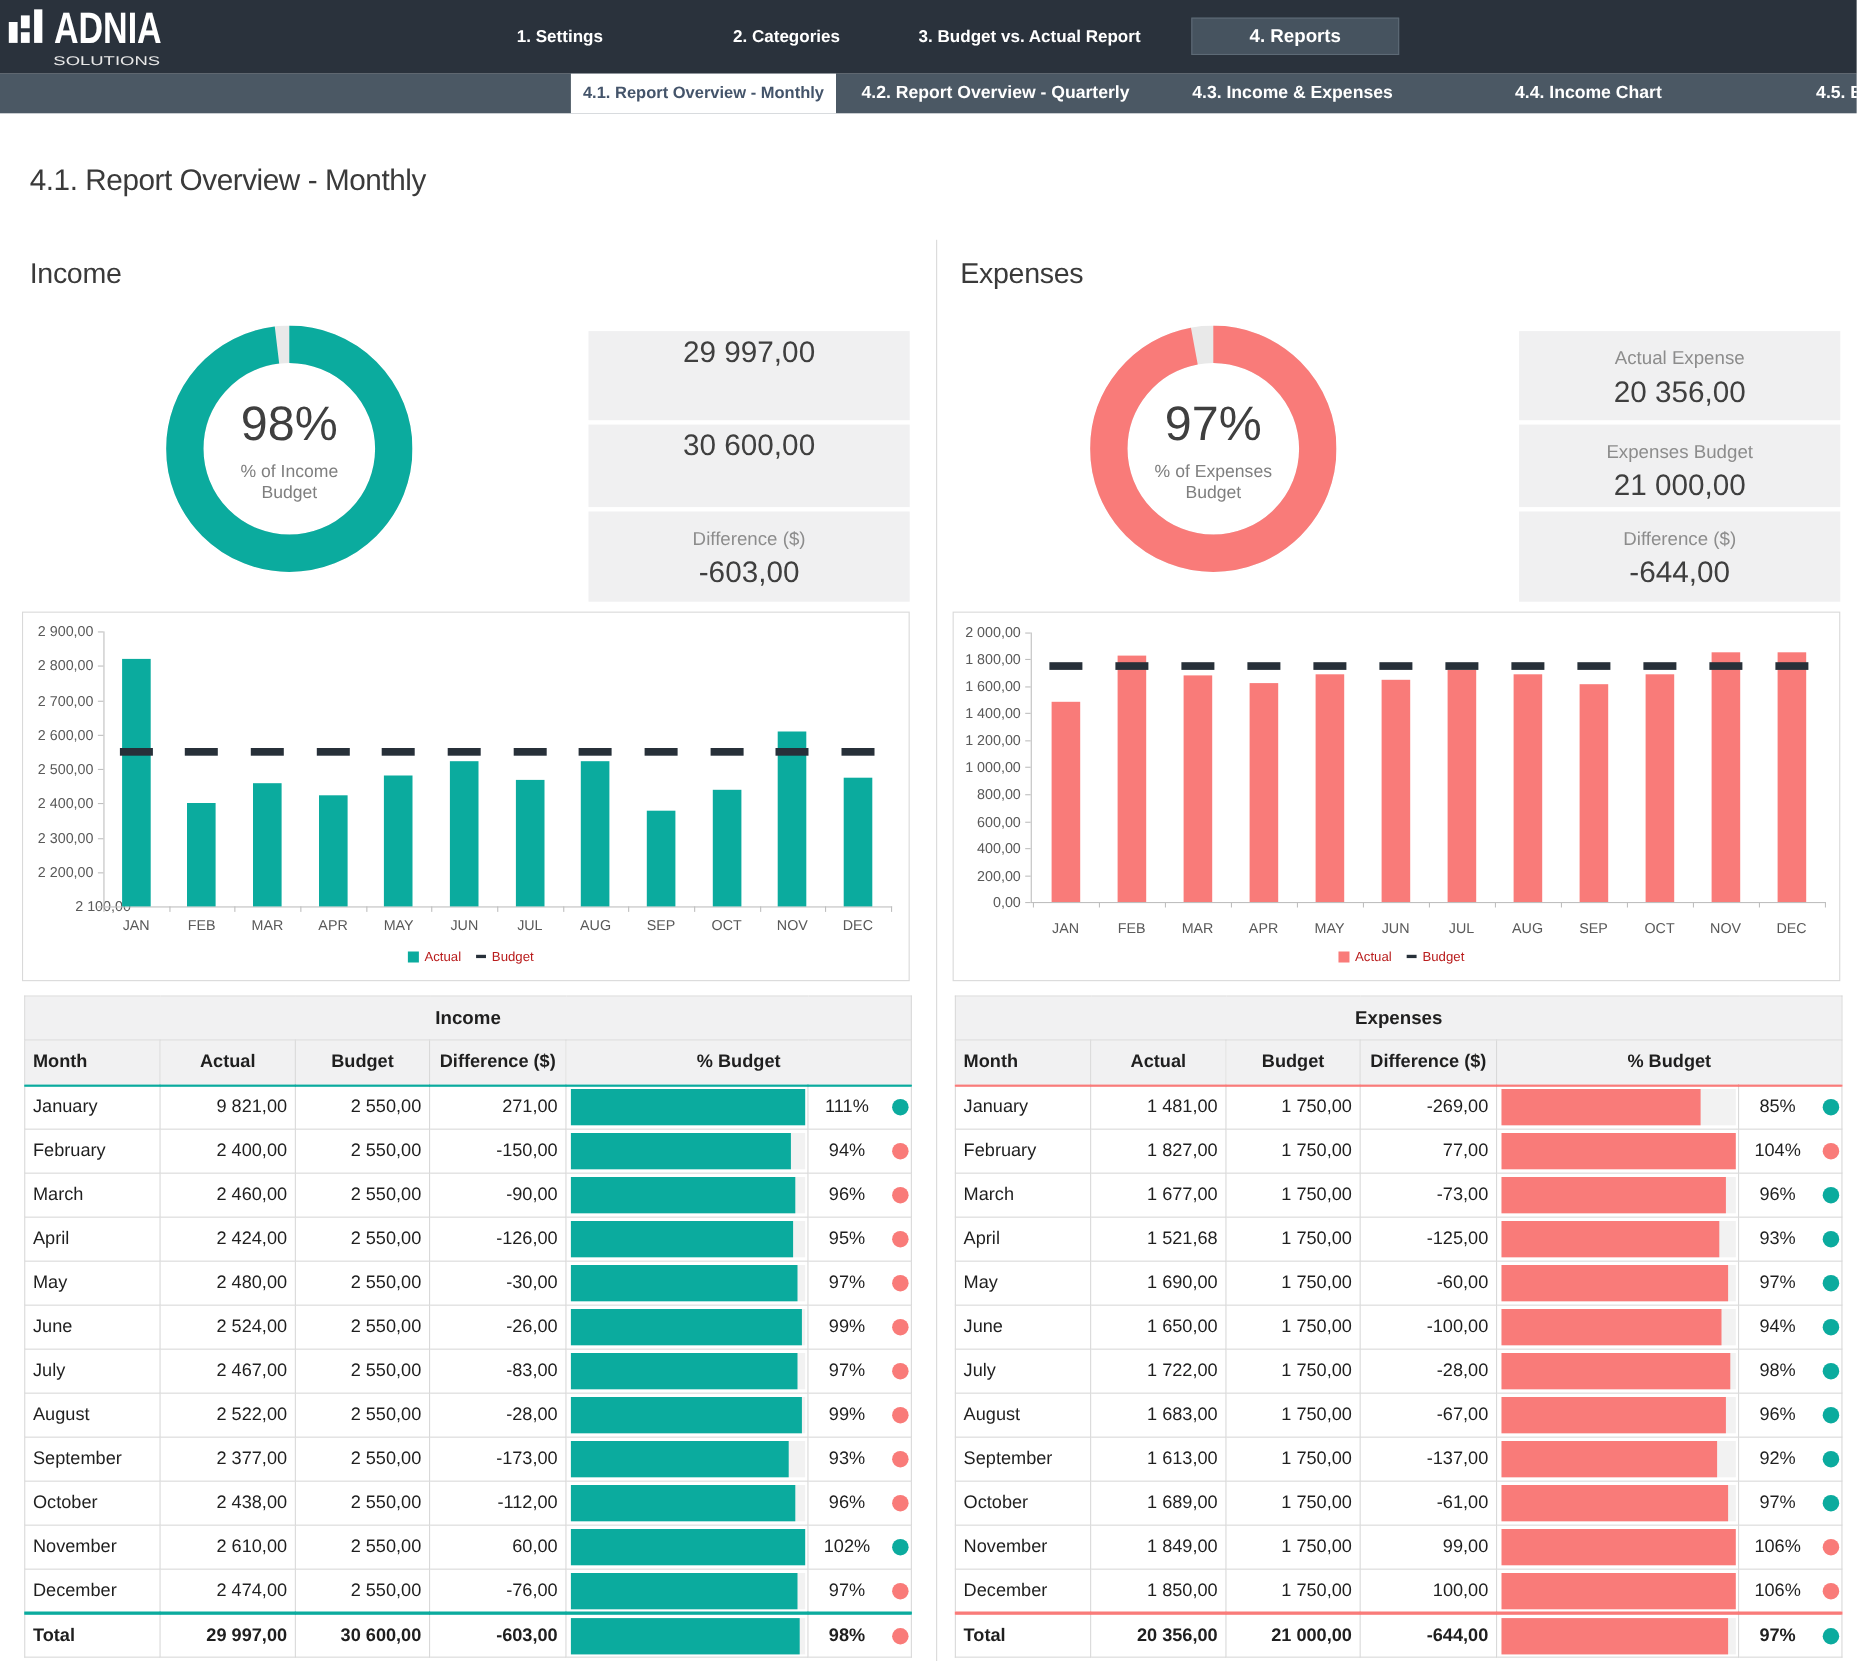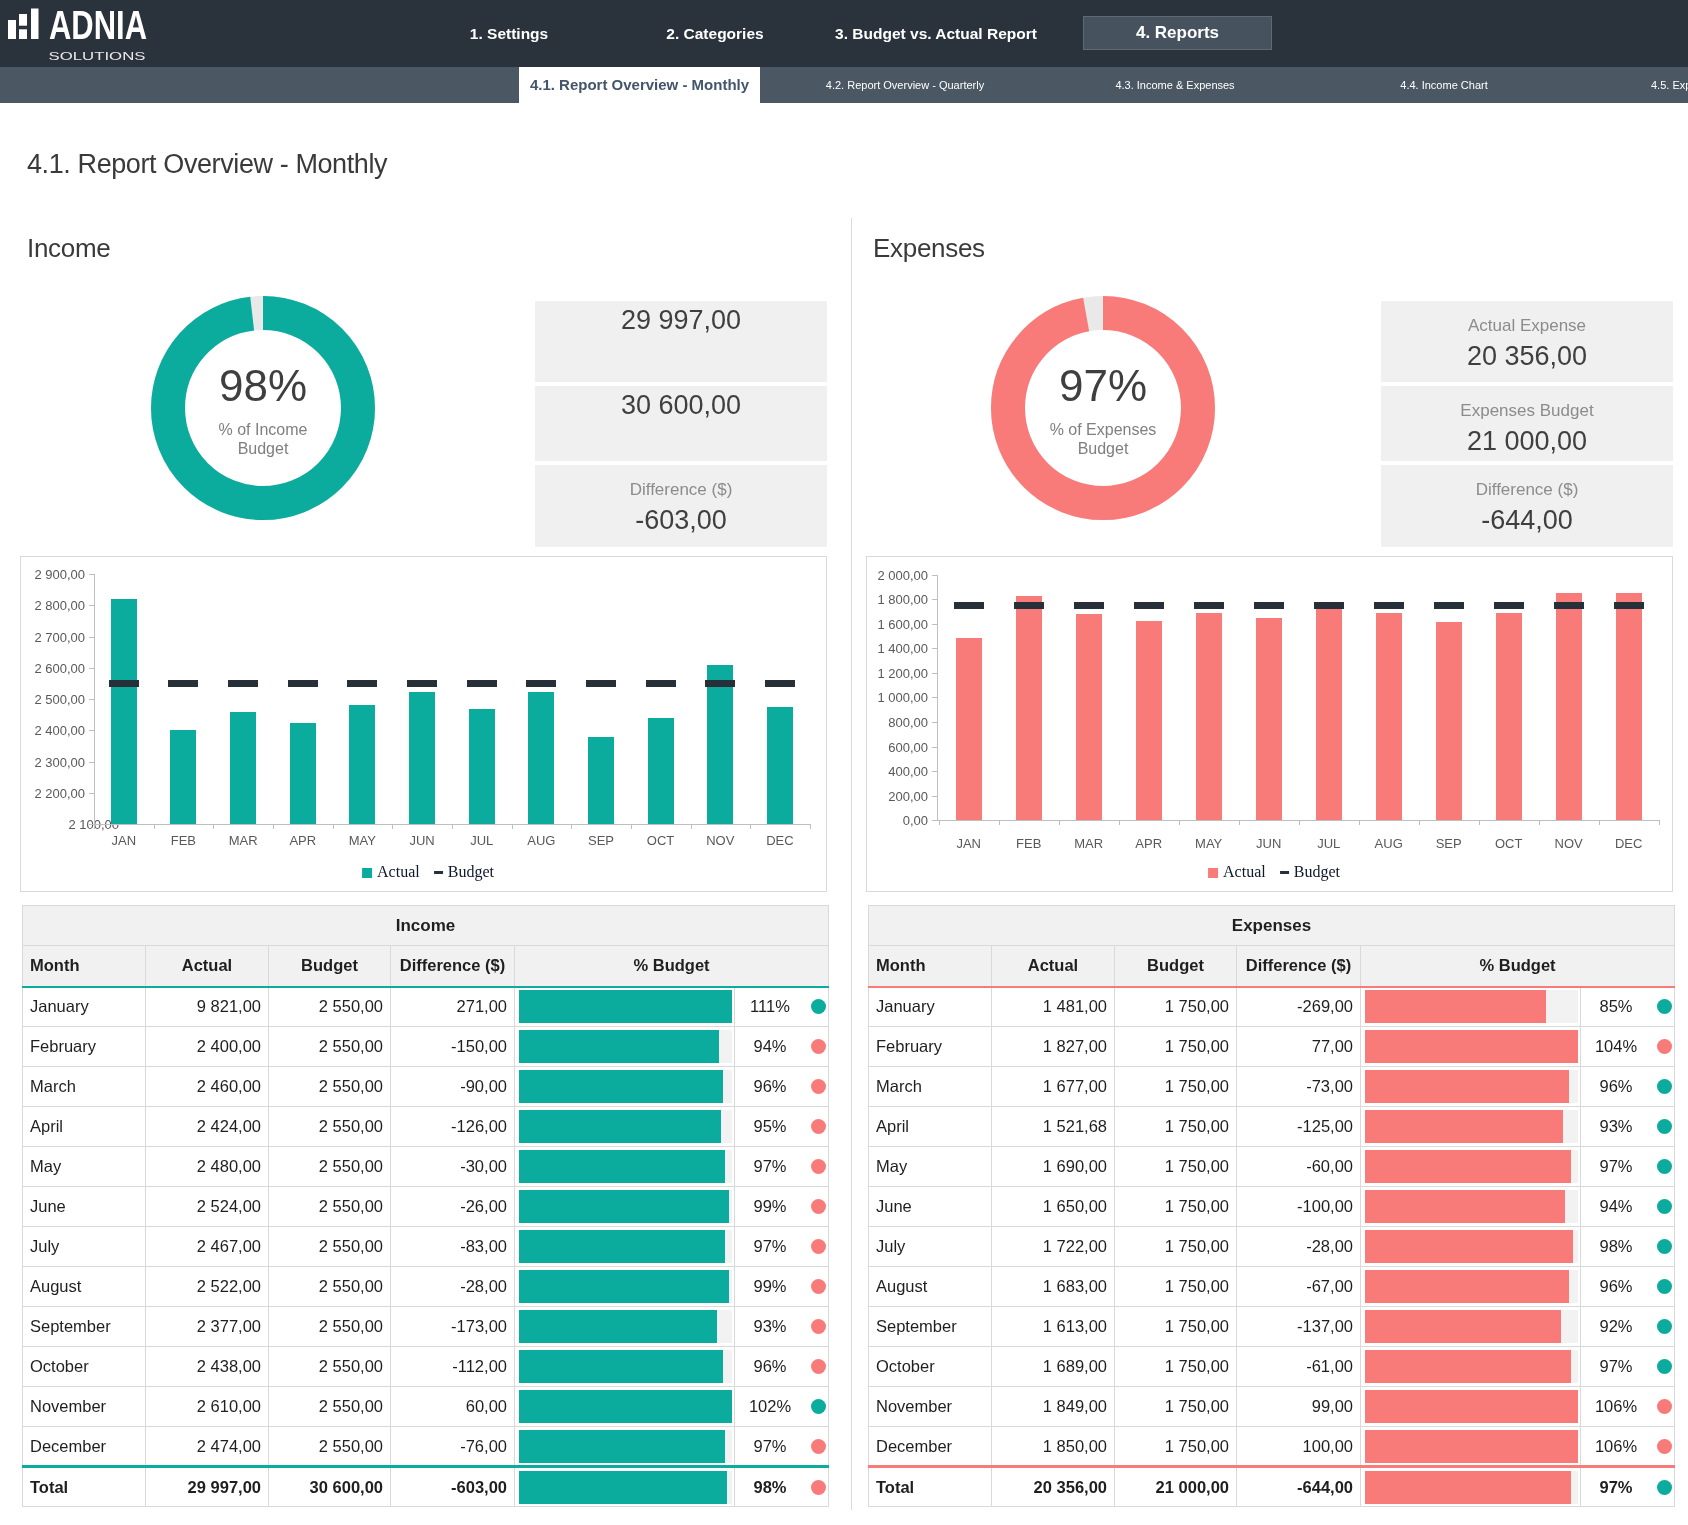--- a/index.html
+++ b/index.html
@@ -7,40 +7,40 @@
   .abs { position:absolute; }
   
   .topbar { left:0; top:0; width:1688px; height:67px; background:#2a323c; }
   .tabbar { left:0; top:67px; width:1688px; height:36px; background:#4b5864; }
   .navitem { position:absolute; top:0; height:67px; line-height:67px; color:#fff;
       font-size:15.5px; font-weight:700; white-space:nowrap; transform:translateX(-50%); }
   .repbox { position:absolute; left:1083px; top:16px; width:189px; height:34px;
       background:#46535f; border:1px solid #5d6a76; color:#fff; font-size:17px;
       font-weight:700; text-align:center; line-height:32px; }
   .tabitem { position:absolute; top:67px; height:36px; line-height:36px; color:#fff;
-      font-size:11px; font-weight:400; white-space:nowrap; transform:translateX(-50%); }
+      font-size:16px; font-weight:700; white-space:nowrap; transform:translateX(-50%); }
   .tabactive { position:absolute; left:519px; top:67px; width:241px; height:36px;
       background:#fff; color:#44546a; font-size:15px; font-weight:700;
       text-align:center; line-height:36px; }
   h1 { position:absolute; left:27px; top:147px; font-size:27px; font-weight:400; color:#3a3a3a; letter-spacing:-0.4px; line-height:34px; }
   .seclab { position:absolute; top:233px; font-size:26px; font-weight:400; color:#3a3a3a; letter-spacing:-0.3px; line-height:30px; }
   
   .statbox { position:absolute; width:292px; background:#f0f0f1; text-align:center; }
   .statbox .lab { display:block; padding-top:14px; font-size:17px; color:#8c8c8c; line-height:22px;}
   .statbox .val { display:block; font-size:27px; color:#3f3f3f; line-height:38px; }
   
   .chartbox { position:absolute; top:556px; width:807px; height:336px;
       border:1px solid #d9d9d9; background:#fff; }
   .ylab { position:absolute; font-size:13px; color:#595959; width:70px; text-align:right;
       transform:translateY(-50%); white-space:nowrap;}
   .xlab { position:absolute; font-size:13px; color:#595959; transform:translateX(-50%); white-space:nowrap;}
   .bar { position:absolute; width:26px; }
   .dash { position:absolute; width:30px; height:7px; background:#273039; }
   .tick { position:absolute; background:#bfbfbf; }
-  .legend { position:absolute; font-size:16px; color:#0f172a; white-space:nowrap;font-family:Liberation Serif, serif; }
+  .legend { position:absolute; font-size:12px; color:#b91c1c; white-space:nowrap; }
   .legend .sq { display:inline-block; width:10px; height:10px; margin-right:5px; vertical-align:-1px;}
   .legend .dsh { display:inline-block; width:9px; height:3px; background:#273039; margin:0 5px 0 14px; vertical-align:3px;}
   
   table.rpt { position:absolute; top:905px; width:806px; border-collapse:collapse;
       table-layout:fixed; font-size:16.5px; color:#1f1f1f; }
   table.rpt td { border:1px solid #d9d9d9; padding:0; vertical-align:middle; overflow:hidden; }
   td.title { height:40px; background:#f1f1f2; text-align:center; font-weight:700; font-size:17px; }
   tr.hdr td { height:41px; background:#f1f1f2; font-weight:700; text-align:center; }
   tr.hdr td.m { text-align:left; padding-left:7px; }
   tr.data td { height:40px; }

